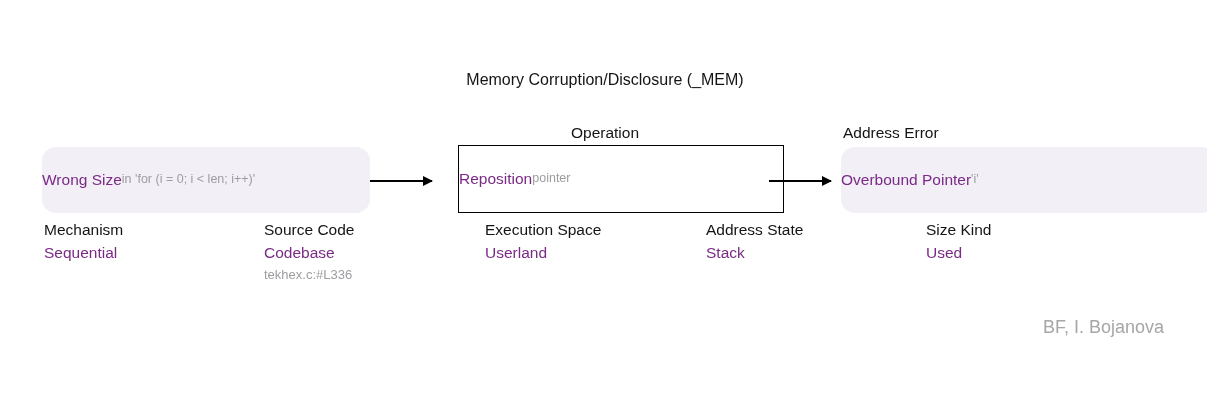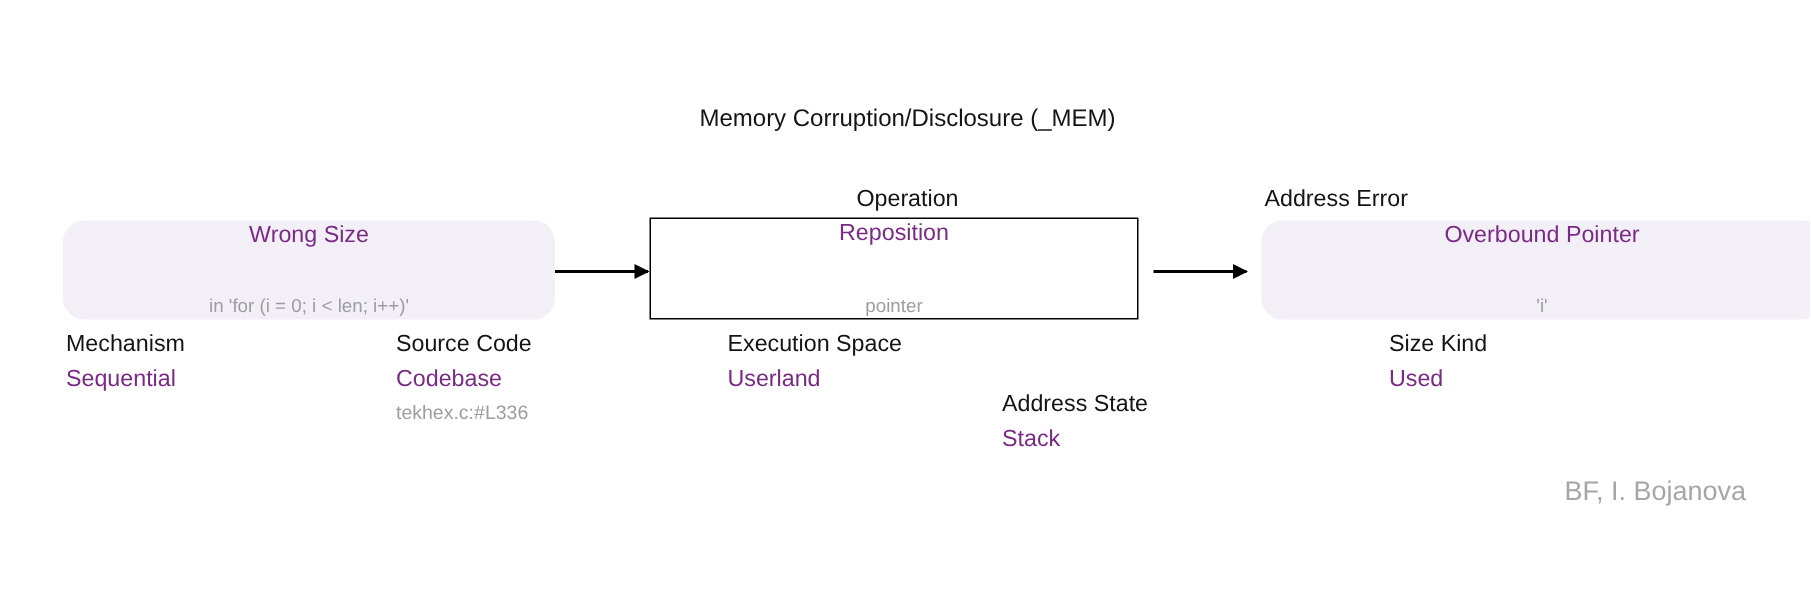--- a/index.html
+++ b/index.html
@@ -45,23 +45,23 @@
     text-align: center;
   }
 
   
   .flow-box {
     position: absolute;
     top: 147px;
     height: 66px;
     box-sizing: border-box;
     display: flex;
-    flex-direction: column;
+    flex-direction: row;
     align-items: center;
-    justify-content: space-between;
+    justify-content: flex-start;
     text-align: center;
   }
   .flow-box.soft {
     background: #f2eff7;
     border-radius: 14px;
   }
   .flow-box.outlined {
     background: #ffffff;
     border: 1.5px solid #000000;
     top: 145px;
@@ -140,21 +140,21 @@
   <div class="flow-label centered" style="left:442px; width:326px;">Operation</div>
   <div class="flow-label" style="left:843px;">Address Error</div>
 
   <div class="flow-box soft" style="left:42px; width:328px;">
     <div class="flow-value">Wrong Size</div>
     <div class="flow-detail">in 'for (i = 0; i &lt; len; i++)'</div>
   </div>
 
   <div class="arrow" style="left:370px; width:62px;"></div>
 
-  <div class="flow-box outlined" style="left:433px; width:326px;gap:30px;">
+  <div class="flow-box outlined" style="left:458px; width:326px;">
     <div class="flow-value">Reposition</div>
     <div class="flow-detail">pointer</div>
   </div>
 
   <div class="arrow" style="left:769px; width:62px;"></div>
 
   <div class="flow-box soft" style="left:841px; width:374px;">
     <div class="flow-value">Overbound Pointer</div>
     <div class="flow-detail">'i'</div>
   </div>
@@ -170,21 +170,21 @@
     <div class="attr-value">Codebase</div>
     <div class="attr-note">tekhex.c:#L336</div>
   </div>
 
   <div class="attr-col" style="left:485px;">
     <div class="attr-label">Execution Space</div>
     <div class="attr-value">Userland</div>
     <div class="attr-note"></div>
   </div>
 
-  <div class="attr-col" style="left:668px;margin-top:40px;">
+  <div class="attr-col" style="left:706px;">
     <div class="attr-label">Address State</div>
     <div class="attr-value">Stack</div>
     <div class="attr-note"></div>
   </div>
 
   <div class="attr-col" style="left:926px;">
     <div class="attr-label">Size Kind</div>
     <div class="attr-value">Used</div>
     <div class="attr-note"></div>
   </div>

